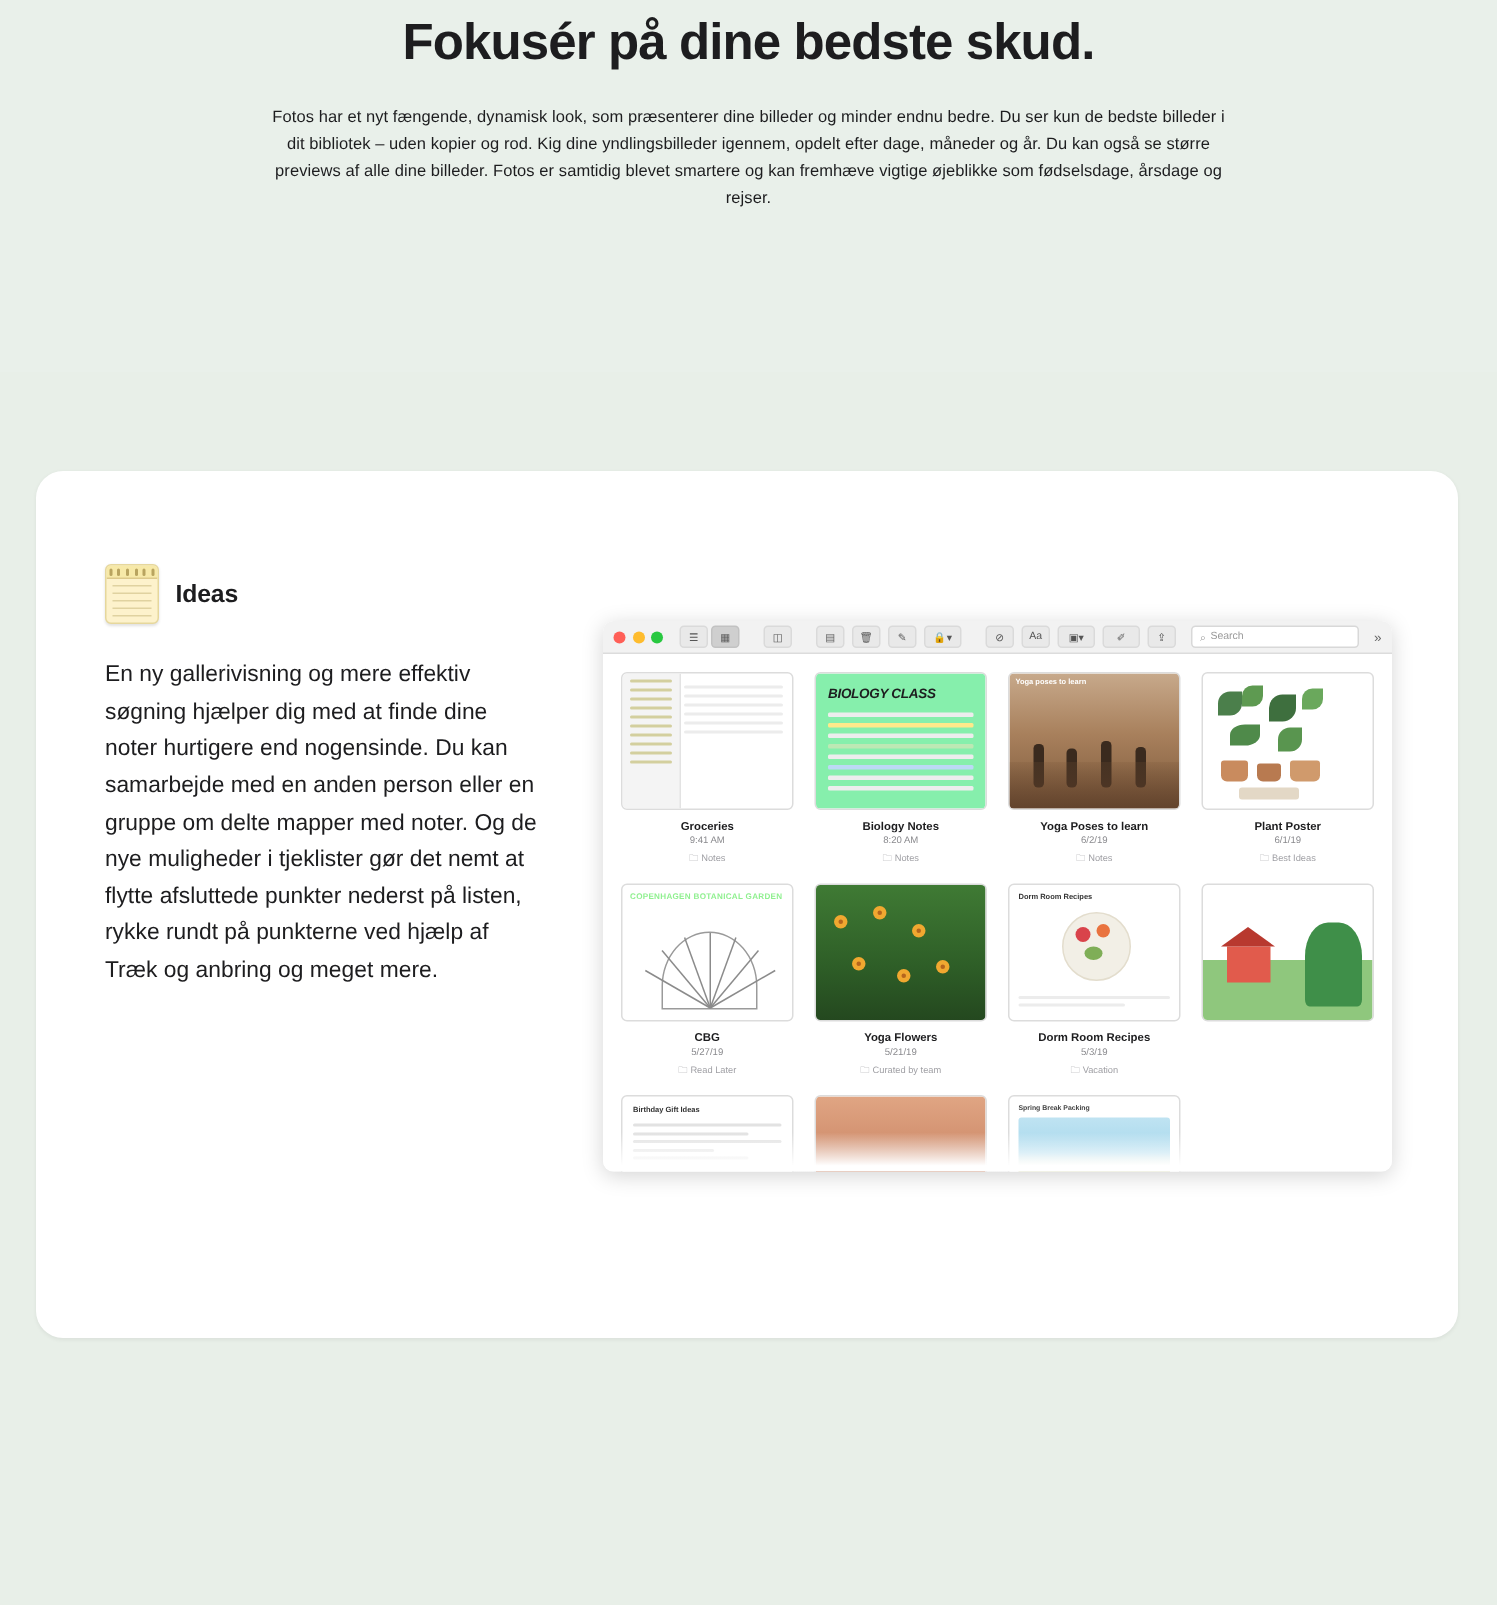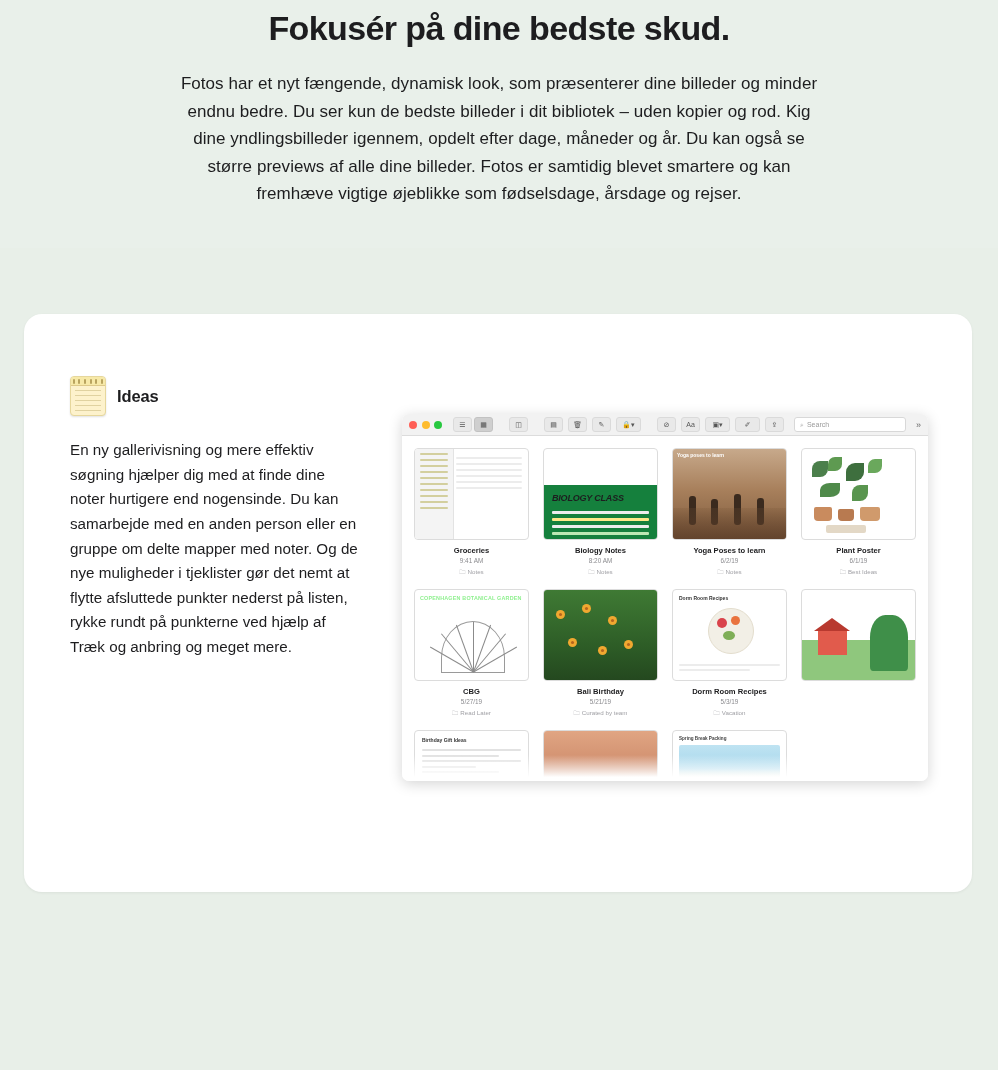--- a/index.html
+++ b/index.html
@@ -33,21 +33,21 @@
     padding-top: 6px;
     font-size: 34px;
     font-weight: 700;
     letter-spacing: -0.6px;
     color: #1d1d1f;
     line-height: 1.3;
   }
   .hero-body {
     margin: 20px auto 0 auto;
     width: 640px;
-    font-size: 17px;
+    font-size: 11px;
     line-height: 1.62;
     color: #1d1d1f;
     letter-spacing: 0.05px;
   }
 
   
   .card {
     position: absolute;
     left: 24px;
     top: 314px;
@@ -240,21 +240,21 @@
   .doc-lines { position: absolute; left: 7px; right: 7px; top: 9px; }
   .doc-lines i { display: block; height: 2px; background: #e2e2e2; border-radius: 1px; margin-bottom: 3.5px; }
   .doc-lines i.s { width: 55%; }
   .doc-lines i.m { width: 78%; }
 
   .sidebar-mini { position:absolute; left:0; top:0; width:34%; height:100%; background:#f4f4f4; border-right:1px solid #e3e3e3;}
   .sidebar-mini i { display:block; height:2px; background:#d3cf9e; margin:4px 5px; border-radius:1px;}
   .grocery-right { position:absolute; left:36%; top:8px; right:6px;}
   .grocery-right i { display:block; height:2px; background:#ececec; margin-bottom:4px; border-radius:1px;}
 
-  .bio { position:absolute; inset:0; background:#15803d;margin-top:36px; }
+  .bio { position:absolute; inset:0; background:#86efac; }
   .bio-title { position:absolute; left:8px; top:8px; font-size:9px; font-weight:700; font-style:italic; color:#1d1d1f; letter-spacing:-0.2px;}
   .bio-lines { position:absolute; left:8px; right:8px; top:26px;}
   .bio-lines i { display:block; height:3px; margin-bottom:4px; border-radius:1px; background:#ededed;}
   .bio-lines i.hl-y { background:#ffe98a; }
   .bio-lines i.hl-g { background:#bde8b4; }
   .bio-lines i.hl-b { background:#bcd9f5; }
 
   .photo { position:absolute; inset:0; }
   .yoga { background:linear-gradient(180deg,#c7a98b 0%,#a8805c 45%,#7d5a3c 100%); }
   .yoga:after {
@@ -495,21 +495,21 @@
         <div class="thumb">
           <div class="photo bali">
             <span class="bali-fl" style="left:12px;top:20px;"></span>
             <span class="bali-fl" style="left:38px;top:14px;"></span>
             <span class="bali-fl" style="left:64px;top:26px;"></span>
             <span class="bali-fl" style="left:24px;top:48px;"></span>
             <span class="bali-fl" style="left:54px;top:56px;"></span>
             <span class="bali-fl" style="left:80px;top:50px;"></span>
           </div>
         </div>
-        <div class="note-title">Bali Birthday</div>
+        <div class="note-title">Yoga Flowers</div>
         <div class="note-date">5/21/19</div>
         <div class="note-folder"><span class="fi">🗀</span><span>Curated by team</span></div>
       </div>
 
       <div class="note">
         <div class="thumb">
           <div class="dorm">
             <div class="dorm-hd">Dorm Room Recipes</div>
             <div class="bowl">
                 <span class="b1"></span>

